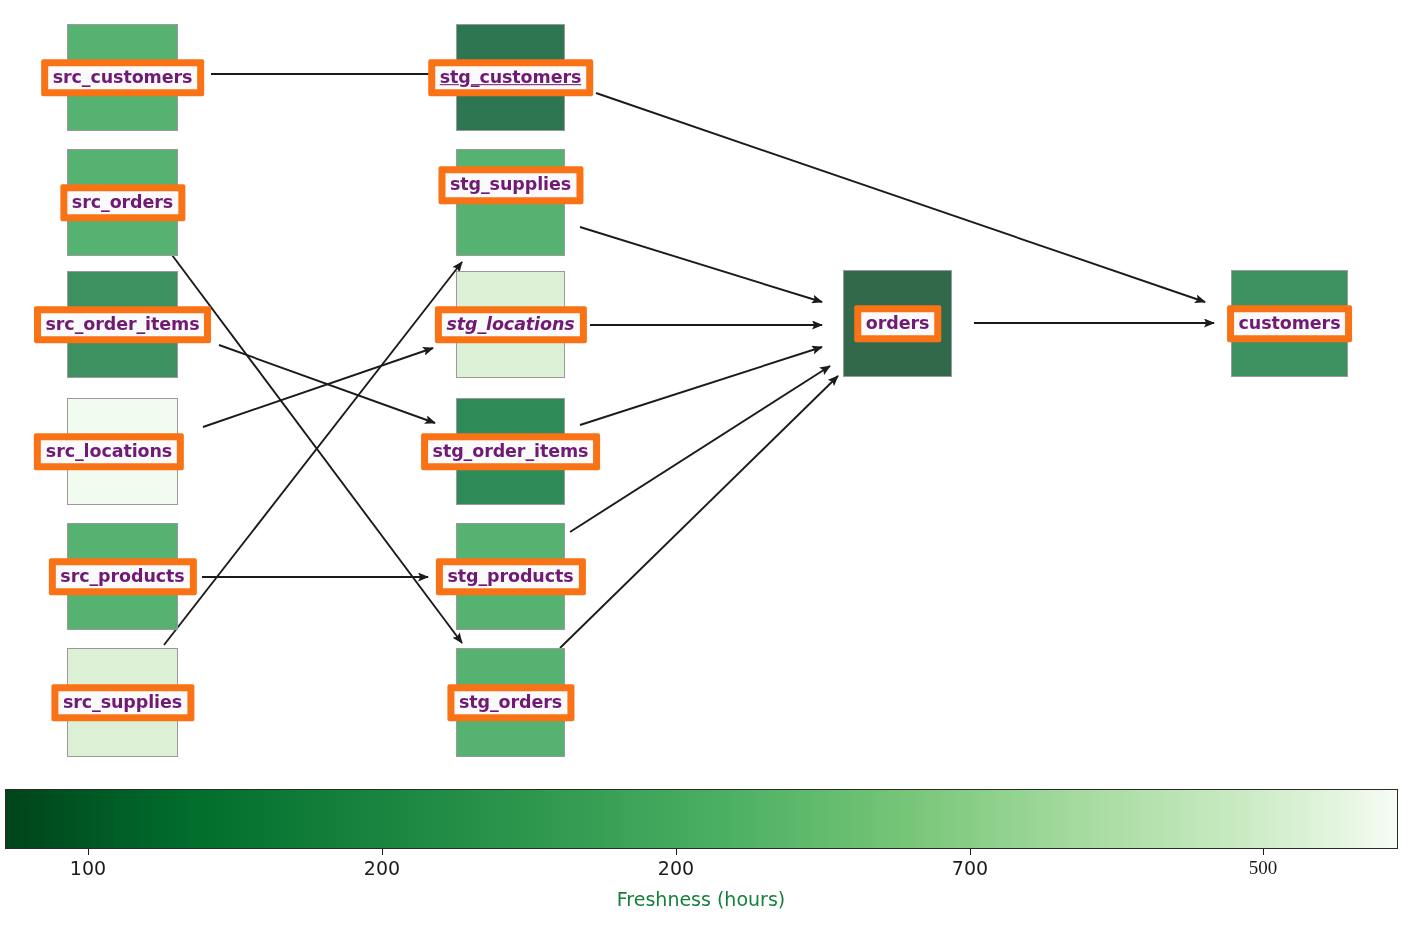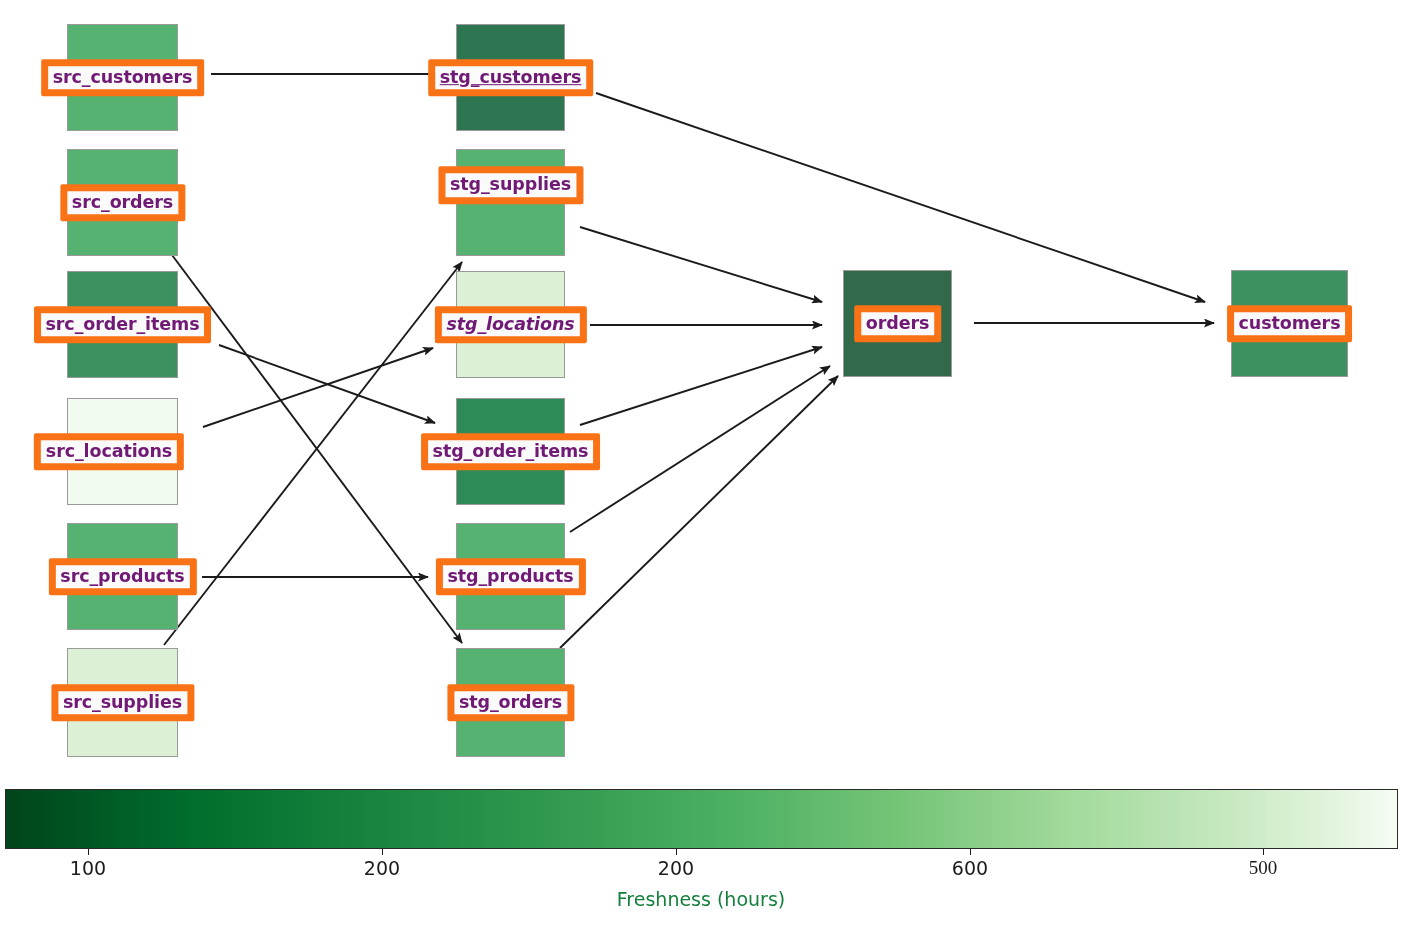--- a/index.html
+++ b/index.html
@@ -83,20 +83,20 @@
   <div id="cbar-wrap">
     <div id="cbar" style="background: linear-gradient(to right, rgb(0, 68, 27) 0%, rgb(0, 109, 44) 13%, rgb(23, 131, 62) 26%, rgb(50, 155, 81) 40%, rgb(76, 176, 99) 52%, rgb(116, 196, 118) 64%, rgb(161, 217, 155) 76%, rgb(199, 233, 192) 88%, rgb(229, 245, 224) 96%, rgb(247, 252, 245) 100%);"></div>
     <div id="cbar-ticks">
         <div class="cb-tick" style="left: 83px;"></div>
         <div class="cb-ticklabel" style="left: 83px;">100</div>
         <div class="cb-tick" style="left: 377px;"></div>
         <div class="cb-ticklabel" style="left: 377px;">200</div>
         <div class="cb-tick" style="left: 671px;"></div>
         <div class="cb-ticklabel" style="left: 671px;">200</div>
         <div class="cb-tick" style="left: 965px;"></div>
-        <div class="cb-ticklabel" style="left: 965px;">600</div>
+        <div class="cb-ticklabel" style="left: 965px;">700</div>
         <div class="cb-tick" style="left: 1258px;"></div>
         <div class="cb-ticklabel" style="left: 1258px; font-family: Liberation Serif, serif;">500</div>
       </div>
     <div id="cb-axislabel">Freshness (hours)</div>
   </div>
 
 </div>
 
 </body></html>

